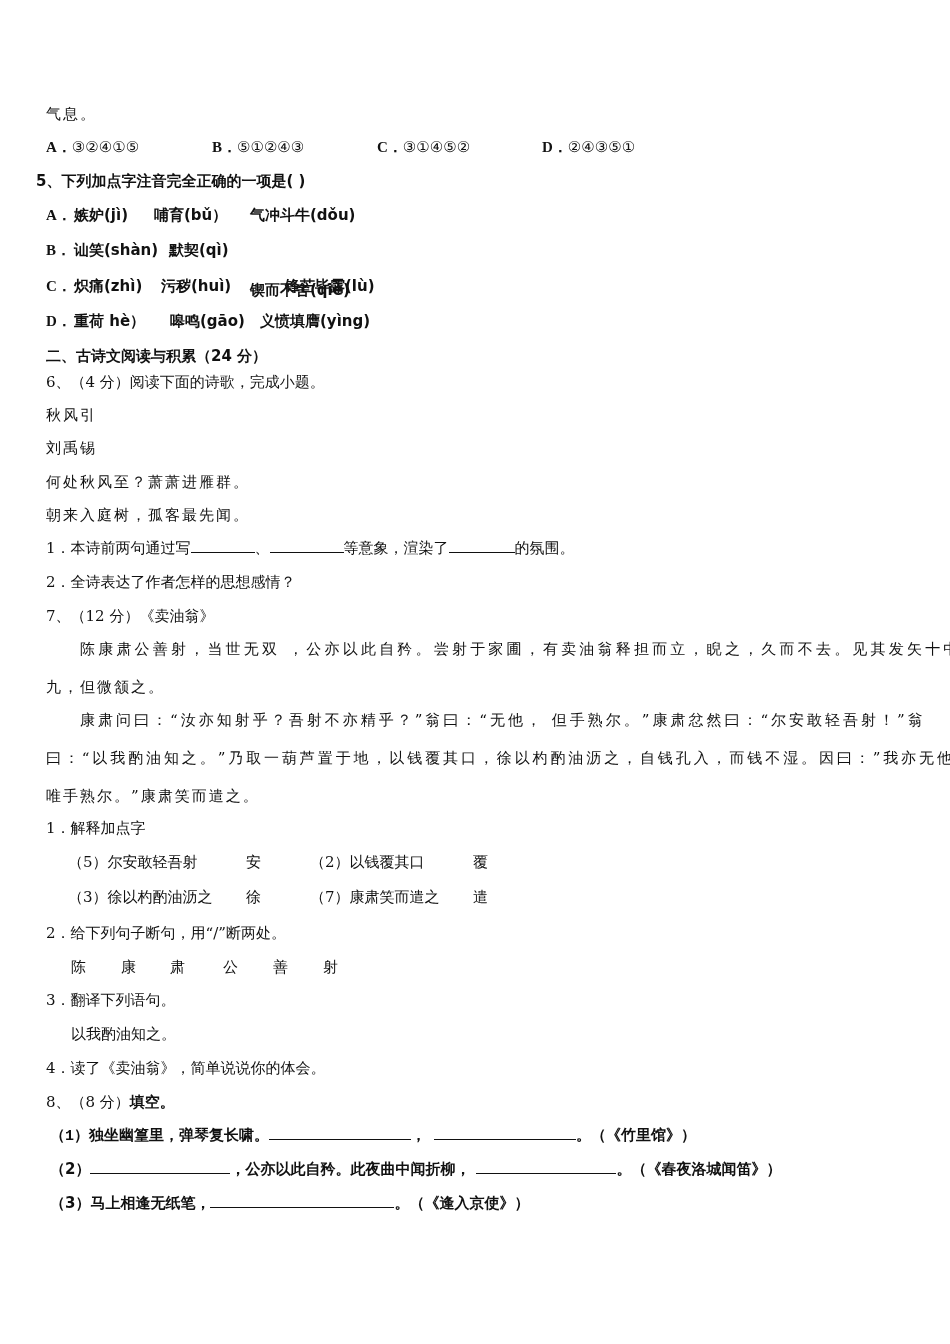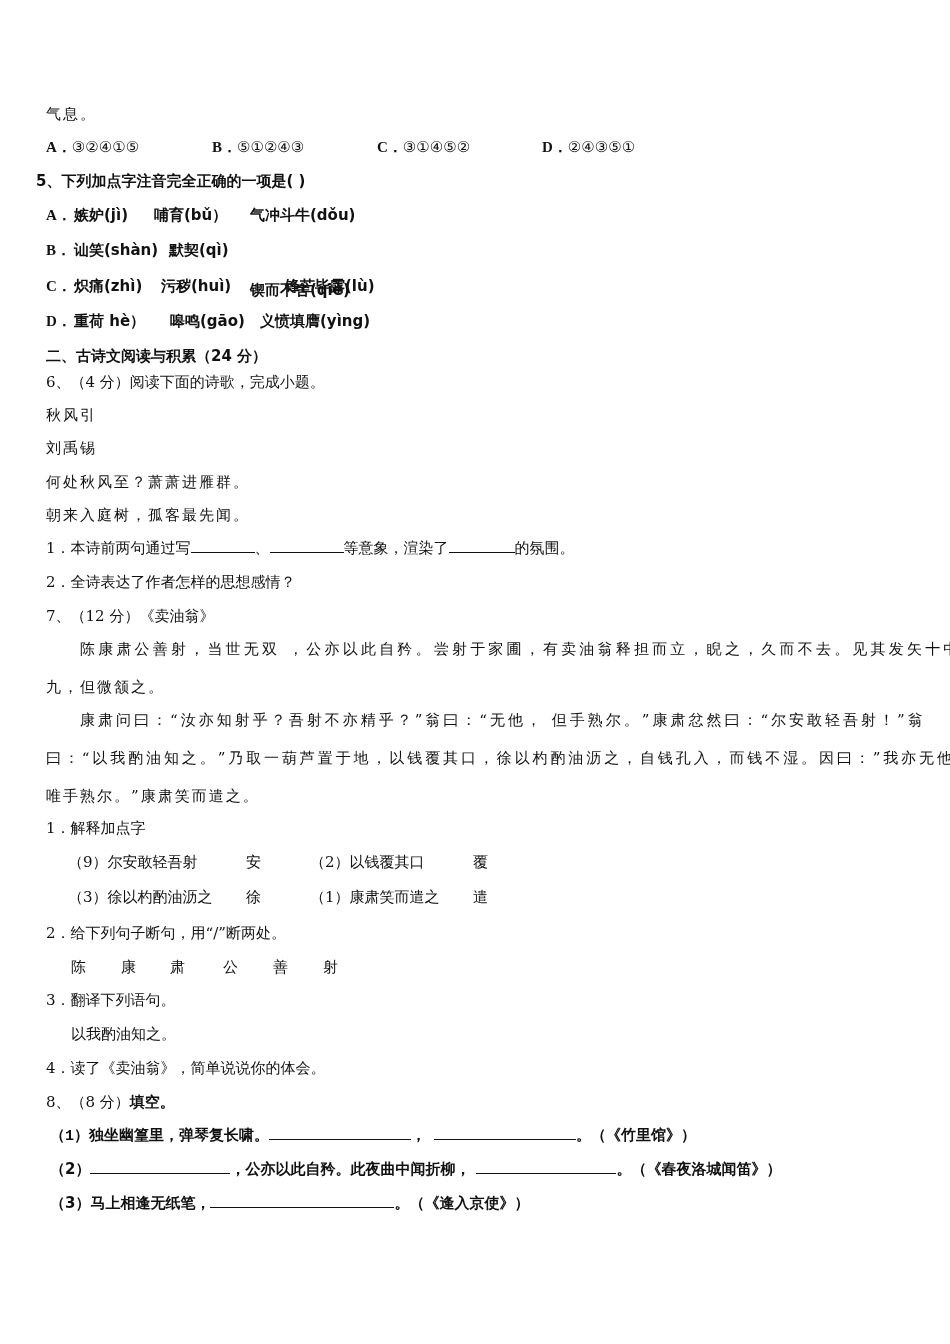--- a/index.html
+++ b/index.html
@@ -65,29 +65,29 @@
 
 <div class="ln" style="left:46px; top:606px;">7、（12 分）《卖油翁》</div>
 <div class="ln kai" style="left:80px; top:639px; letter-spacing:3.2px;">陈康肃公善射，当世无双 ，公亦以此自矜。尝射于家圃，有卖油翁释担而立，睨之，久而不去。见其发矢十中八</div>
 <div class="ln kai" style="left:46px; top:677px;">九，但微颔之。</div>
 <div class="ln kai" style="left:80px; top:710px; letter-spacing:3.0px;">康肃问曰：“汝亦知射乎？吾射不亦精乎？”翁曰：“无他， 但手熟尔。”康肃忿然曰：“尔安敢轻吾射！”翁</div>
 <div class="ln kai" style="left:46px; top:748px; letter-spacing:2.9px;">曰：“以我酌油知之。”乃取一葫芦置于地，以钱覆其口，徐以杓酌油沥之，自钱孔入，而钱不湿。因曰：”我亦无他，</div>
 <div class="ln kai" style="left:46px; top:786px;">唯手熟尔。”康肃笑而遣之。</div>
 
 <div class="ln" style="left:46px; top:818px;">1．解释加点字</div>
 <div class="ln" style="left:68px; top:852px;">
-  <span>（9）尔安敢轻吾射</span>
+  <span>（5）尔安敢轻吾射</span>
   <span style="position:absolute; left:178px;">安</span>
   <span style="position:absolute; left:242px;">（2）以钱覆其口</span>
   <span style="position:absolute; left:405px;">覆</span>
 </div>
 <div class="ln" style="left:68px; top:887px;">
   <span>（3）徐以杓酌油沥之</span>
   <span style="position:absolute; left:178px;">徐</span>
-  <span style="position:absolute; left:242px;">（1）康肃笑而遣之</span>
+  <span style="position:absolute; left:242px;">（7）康肃笑而遣之</span>
   <span style="position:absolute; left:405px;">遣</span>
 </div>
 
 <div class="ln" style="left:46px; top:923px;">2．给下列句子断句，用“/”断两处。</div>
 <div class="ln spread" style="left:71px; top:957px;">
   <span style="width:50px;">陈</span><span style="width:49px;">康</span><span style="width:53px;">肃</span><span style="width:50px;">公</span><span style="width:50px;">善</span><span>射</span>
 </div>
 <div class="ln" style="left:46px; top:990px;">3．翻译下列语句。</div>
 <div class="ln" style="left:71px; top:1024px;">以我酌油知之。</div>
 <div class="ln" style="left:46px; top:1058px;">4．读了《卖油翁》，简单说说你的体会。</div>

